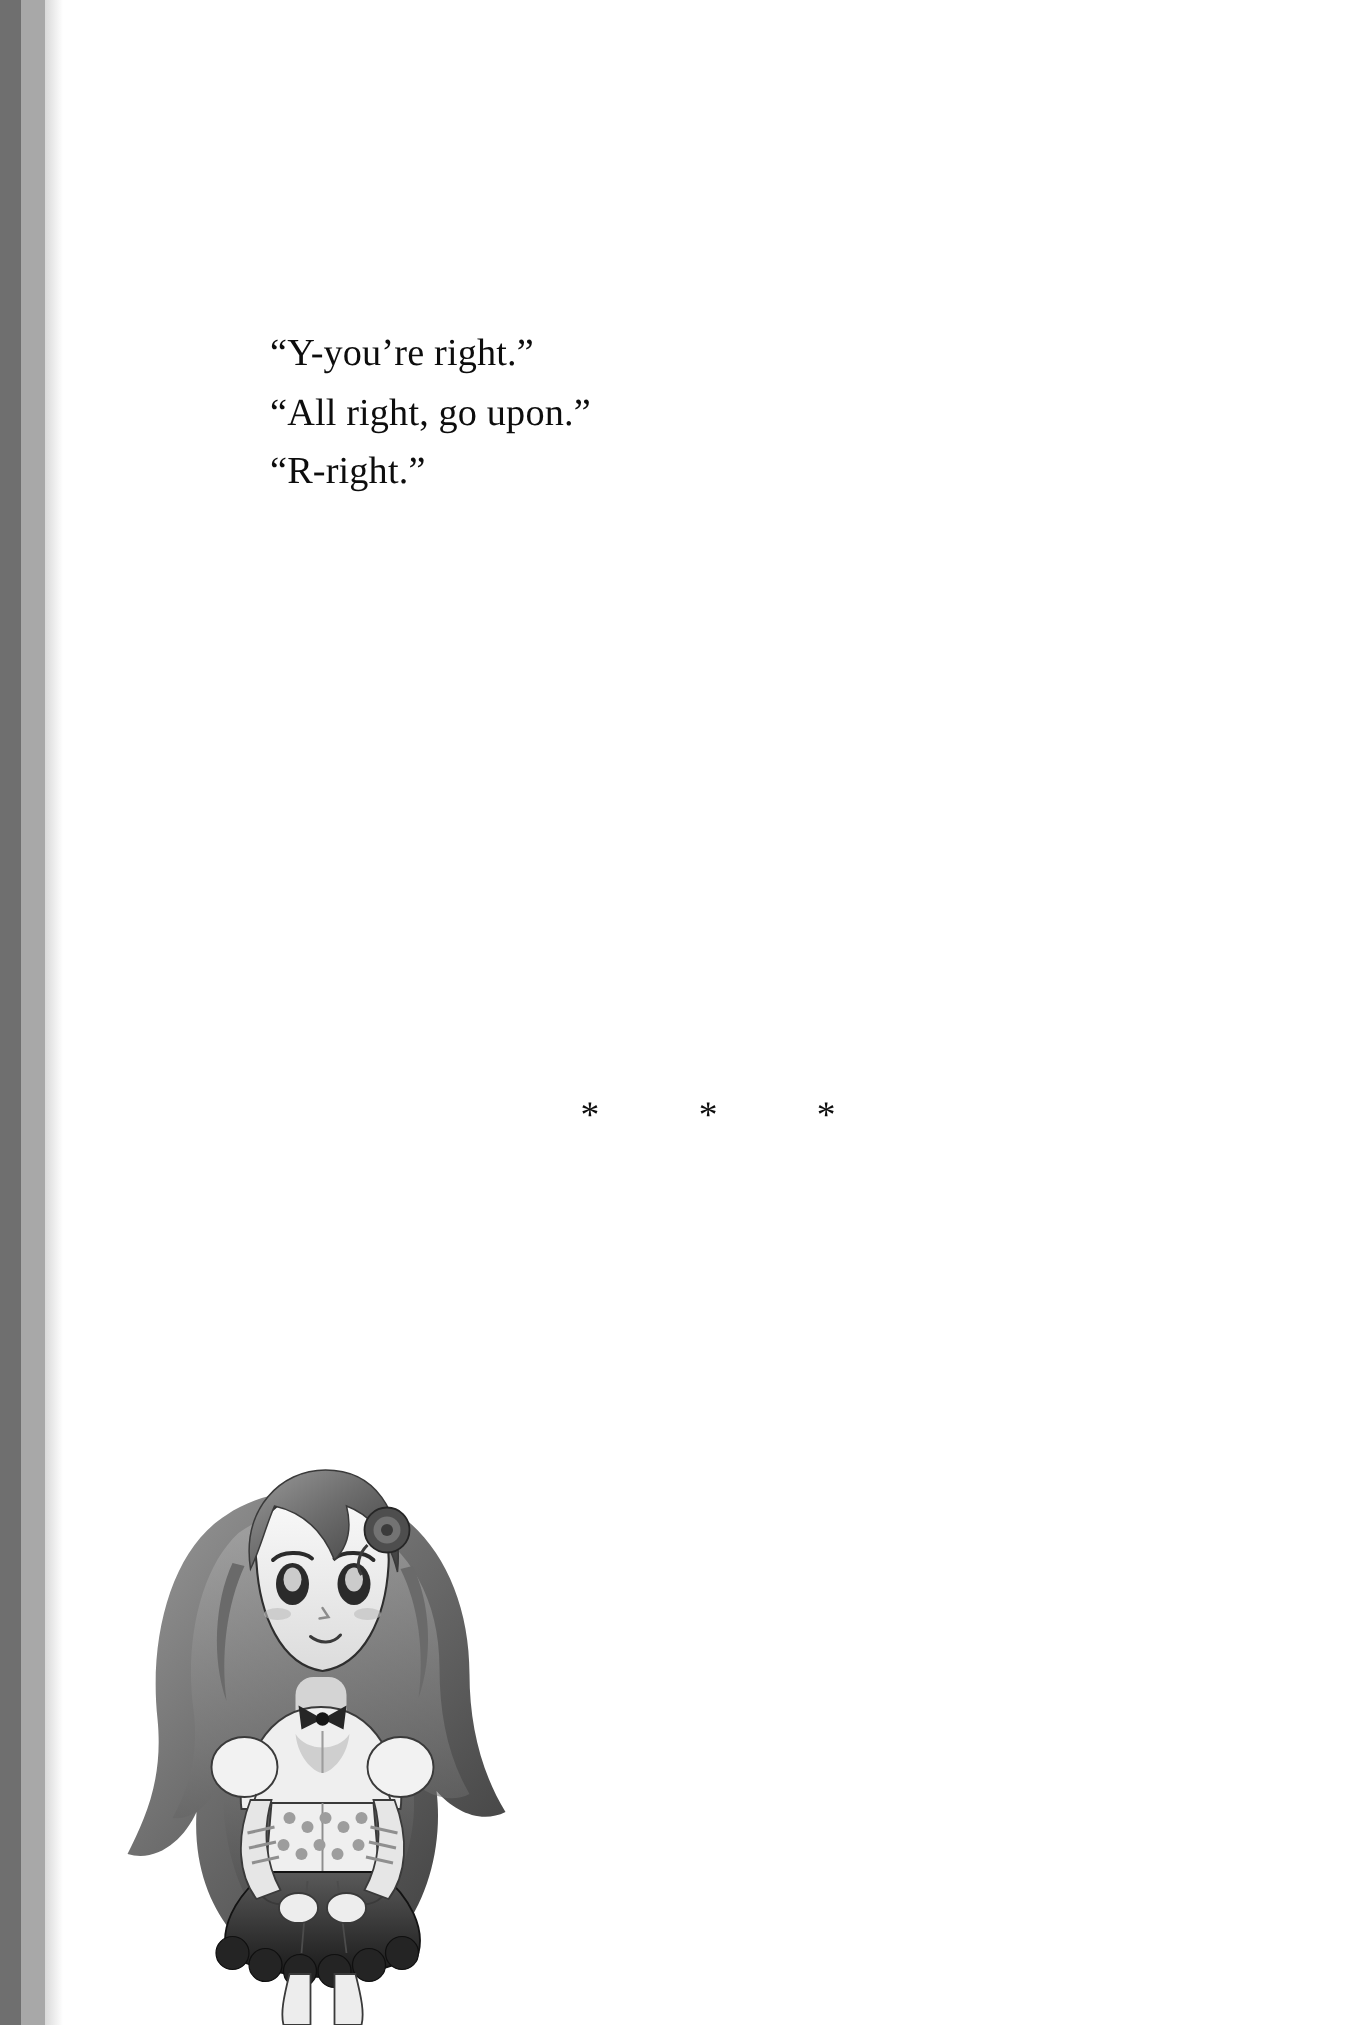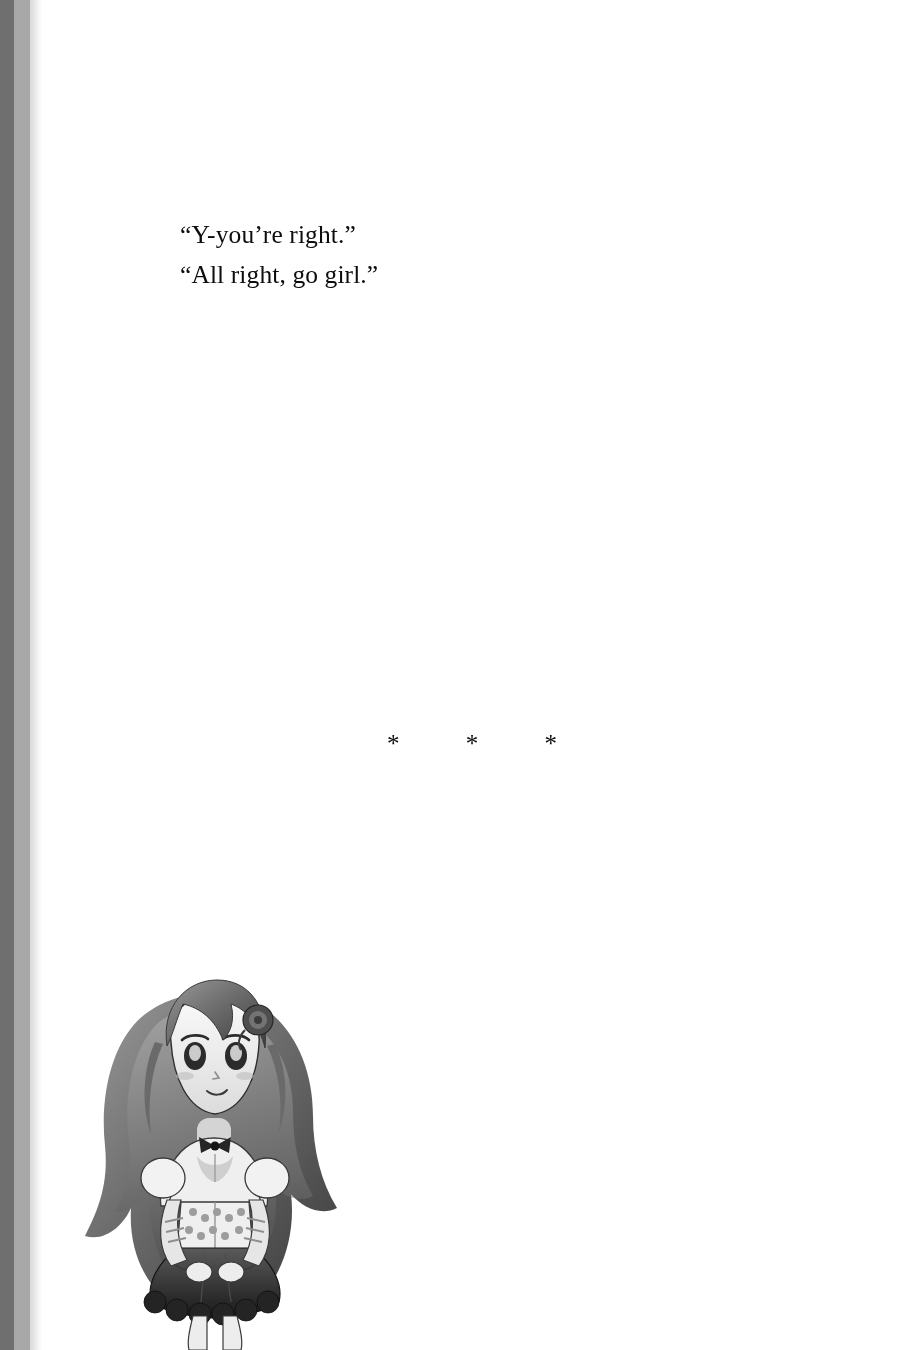--- a/index.html
+++ b/index.html
@@ -89,21 +89,22 @@
 <body>
 
 <div id="page">
 
   <div class="gutter-outer"></div>
   <div class="gutter-inner"></div>
   <div class="gutter-fade"></div>
 
   <div class="text-block">
     <p class="para short">“Y-you’re right.”</p>
-    <p class="para short">“All right, go girl.”</p>
+    <p class="para short">“All right, go upon.”</p>
+    <p class="para short">“R-right.”</p>
   </div>
 
   <div class="scene-break">*   *   *</div>
 
   <div class="illustration">
     <svg width="320" height="400" viewBox="0 0 320 400" xmlns="http://www.w3.org/2000/svg" aria-hidden="true">
       <defs>
         <linearGradient id="hairShade" x1="0" y1="0" x2="1" y2="1">
           <stop offset="0%" stop-color="#9a9a9a"></stop>
           <stop offset="45%" stop-color="#6d6d6d"></stop>

